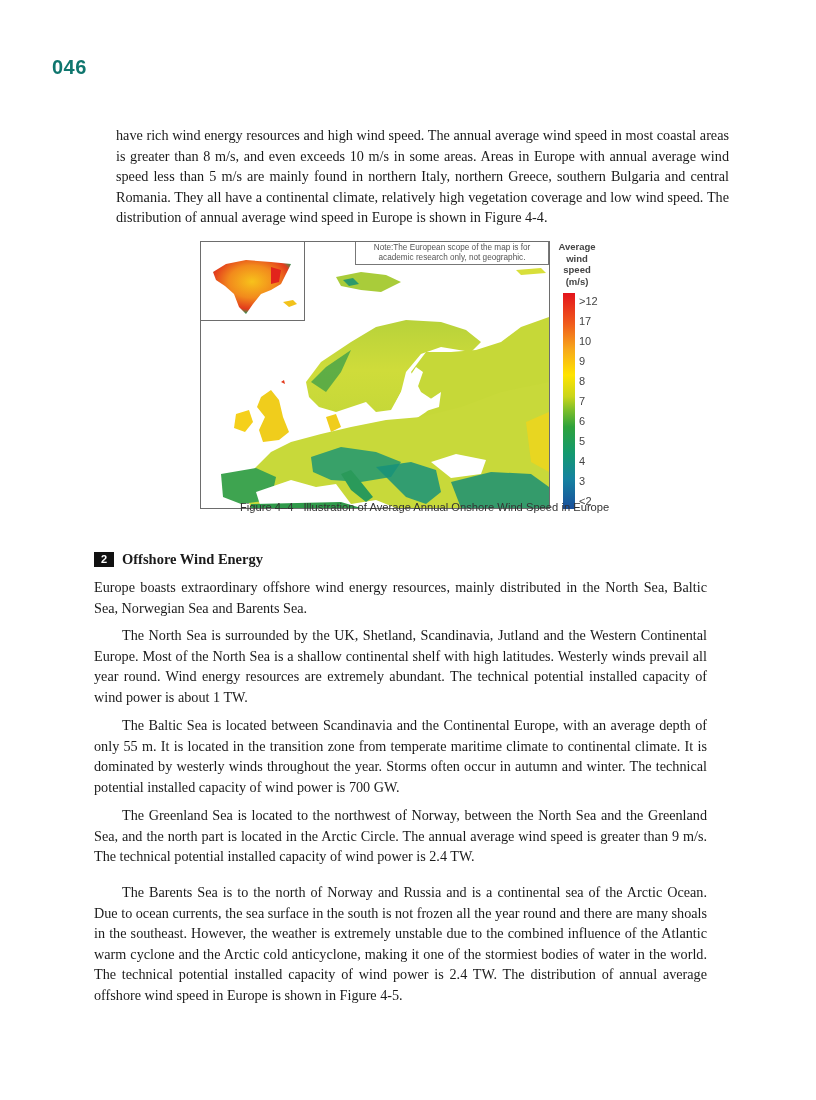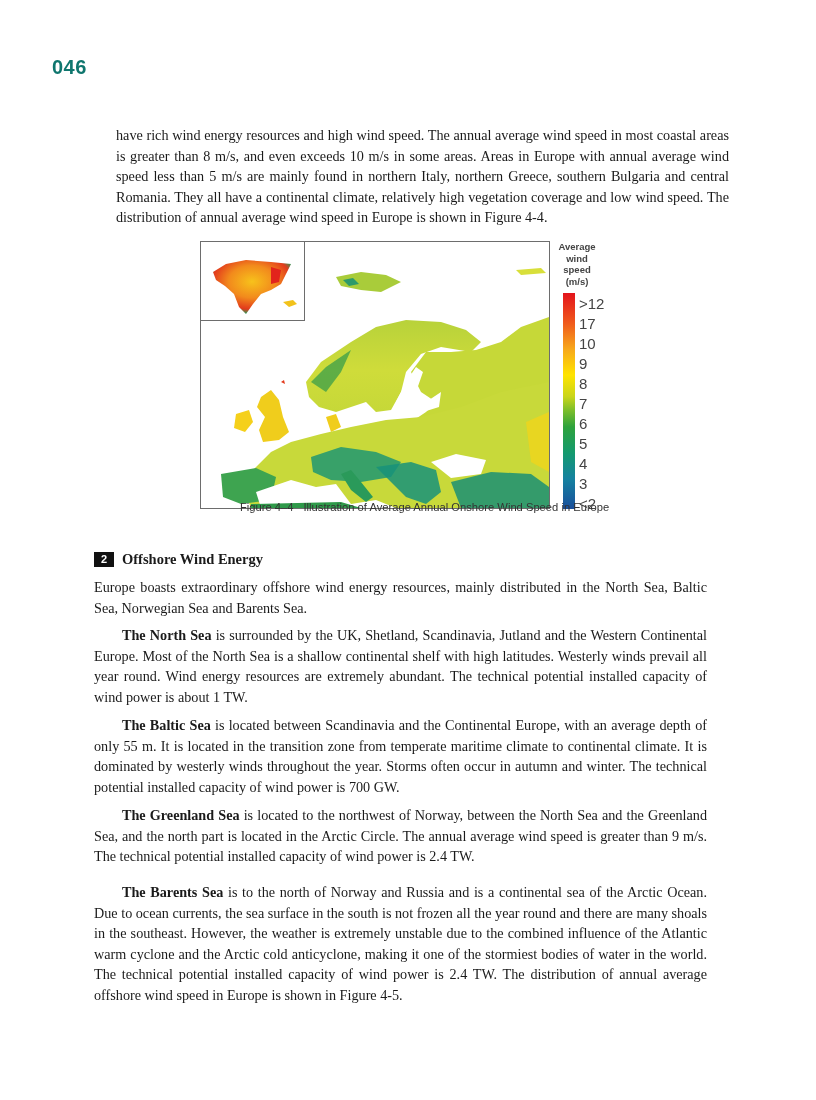--- a/index.html
+++ b/index.html
@@ -1,29 +1,29 @@
 <!DOCTYPE html>
 <html><head>
 <meta charset="utf-8">
 <style>
   html, body { margin: 0; padding: 0; background: #ffffff; }
   body { width: 816px; height: 1100px; position: relative; overflow: hidden; font-family: "Liberation Serif", serif; color: #1a1a1a; }
   .page-number { position: absolute; left: 52px; top: 56px; font-family: "Liberation Sans", sans-serif; font-weight: bold; font-size: 20px; color: #0f766e; letter-spacing: 0.5px; }
   .para { position: absolute; left: 94px; width: 613px; font-size: 14.2px; line-height: 20.6px; text-align: justify; margin: 0; }
   .para.indent { text-indent: 28px; }
-  .para b { font-weight: bold; }
+  .para b { font-weight: normal; }
   #p1 { top: 125px; margin-left: 22px; }
   .figure { position: absolute; left: 200px; top: 241px; width: 400px; height: 268px; }
   .map-frame { position: absolute; left: 0; top: 0; width: 348px; height: 266px; border: 1.5px solid #6d6d6d; background: #ffffff; overflow: hidden; }
   .inset { position: absolute; left: 0; top: 0; width: 103px; height: 78px; border-right: 1.5px solid #6d6d6d; border-bottom: 1.5px solid #6d6d6d; background: #fff; }
   .note { position: absolute; left: 154px; top: 0; width: 192px; height: 21px; border: 1px solid #777; border-top: none; background: #fff; font-family: "Liberation Sans", sans-serif; font-size: 8.2px; line-height: 9.5px; color: #555; text-align: center; padding-top: 1px; }
   .legend-title { position: absolute; left: 352px; top: 0; width: 50px; font-family: "Liberation Sans", sans-serif; font-size: 9.5px; line-height: 11.5px; font-weight: bold; color: #444; text-align: center; }
   .legend-bar { position: absolute; left: 363px; top: 52px; width: 12px; height: 216px; background: linear-gradient(to bottom, #e3141c 0%, #f05a1c 14%, #f7a81b 26%, #ffe400 38%, #c9d51a 48%, #7fbf2a 54%, #2ea23c 62%, #149a6e 74%, #1582a0 86%, #1a4f9c 100%); }
   .legend-labels { position: absolute; left: 379px; top: 52px; width: 30px; height: 216px; }
-  .legend-label { position: absolute; left: 0; font-family: "Liberation Sans", sans-serif; font-size: 15px; color: #444; }
+  .legend-label { position: absolute; left: 0; font-family: "Liberation Sans", sans-serif; font-size: 11px; color: #444; }
   .caption { position: absolute; left: 200px; top: 501px; font-family: "Liberation Sans", sans-serif; font-size: 11.2px; color: #333; margin-left: 40px; }
   .caption .sep { display: inline-block; width: 10px; }
   .section-heading { position: absolute; left: 94px; top: 551px; font-size: 14.5px; font-weight: bold; display: flex; align-items: center; }
   .section-num { display: inline-block; background: #111; color: #fff; font-family: "Liberation Sans", sans-serif; font-size: 11px; font-weight: bold; width: 20px; height: 15px; line-height: 15px; text-align: center; margin-right: 8px; }
   #p2 { top: 577px; }
   #p3 { top: 625px; }
   #p4 { top: 715px; }
   #p5 { top: 805px; }
   #p6 { top: 874px; margin-top: 8px; }
 </style>
@@ -86,20 +86,21 @@
 
       <path d="M50 262 L140 260 L160 266 L50 266 Z" fill="#2f9a4a"></path>
     </svg>
     <div class="inset">
       <svg width="103" height="78" viewBox="0 0 103 78">
         <path d="M12 30 L25 22 L45 18 L70 20 L90 22 L85 32 L80 42 L70 48 L60 52 L52 62 L45 72 L38 65 L33 52 L24 44 L15 38 Z" fill="url(#greenlandGrad)"></path>
         <path d="M70 25 L80 28 L78 40 L70 42 Z" fill="#e2241c"></path>
         <path d="M82 60 L92 58 L96 62 L88 65 Z" fill="#f2c21b"></path>
       </svg>
     </div>
+    <div class="note">Note:The European scope of the map is for academic research only, not geographic.</div>
   </div>
 
   <div class="legend-title">Average wind speed (m/s)</div>
   <div class="legend-bar"></div>
   <div class="legend-labels">
     <span class="legend-label" style="top:2px">&gt;12</span>
     <span class="legend-label" style="top:22px">17</span>
     <span class="legend-label" style="top:42px">10</span>
     <span class="legend-label" style="top:62px">9</span>
     <span class="legend-label" style="top:82px">8</span>

